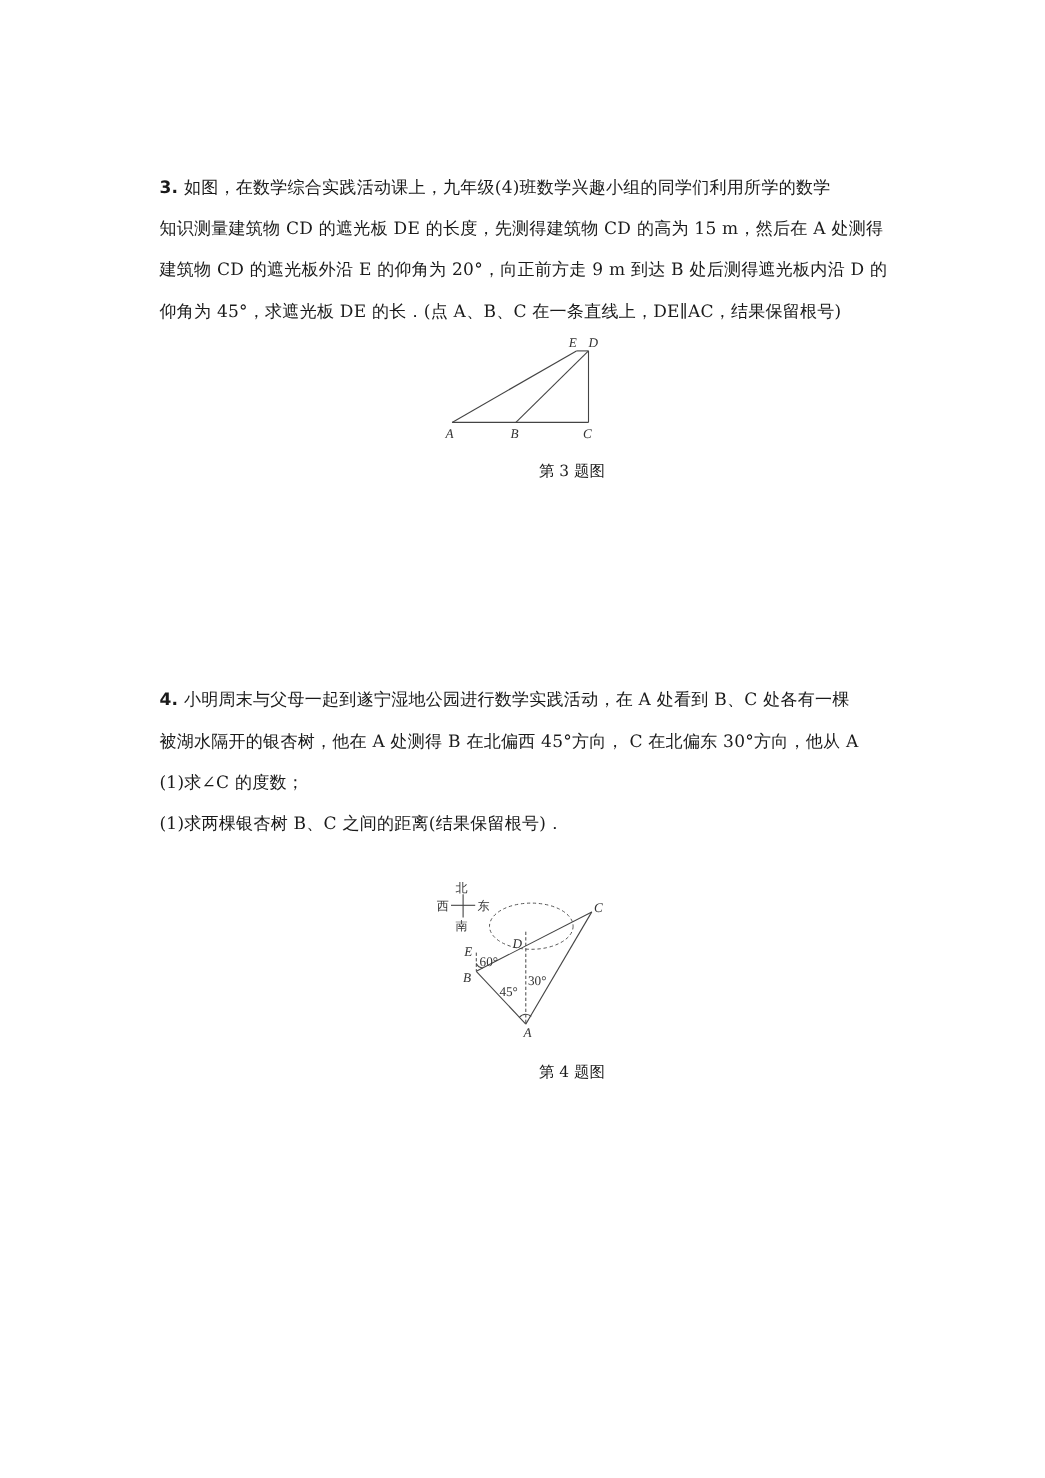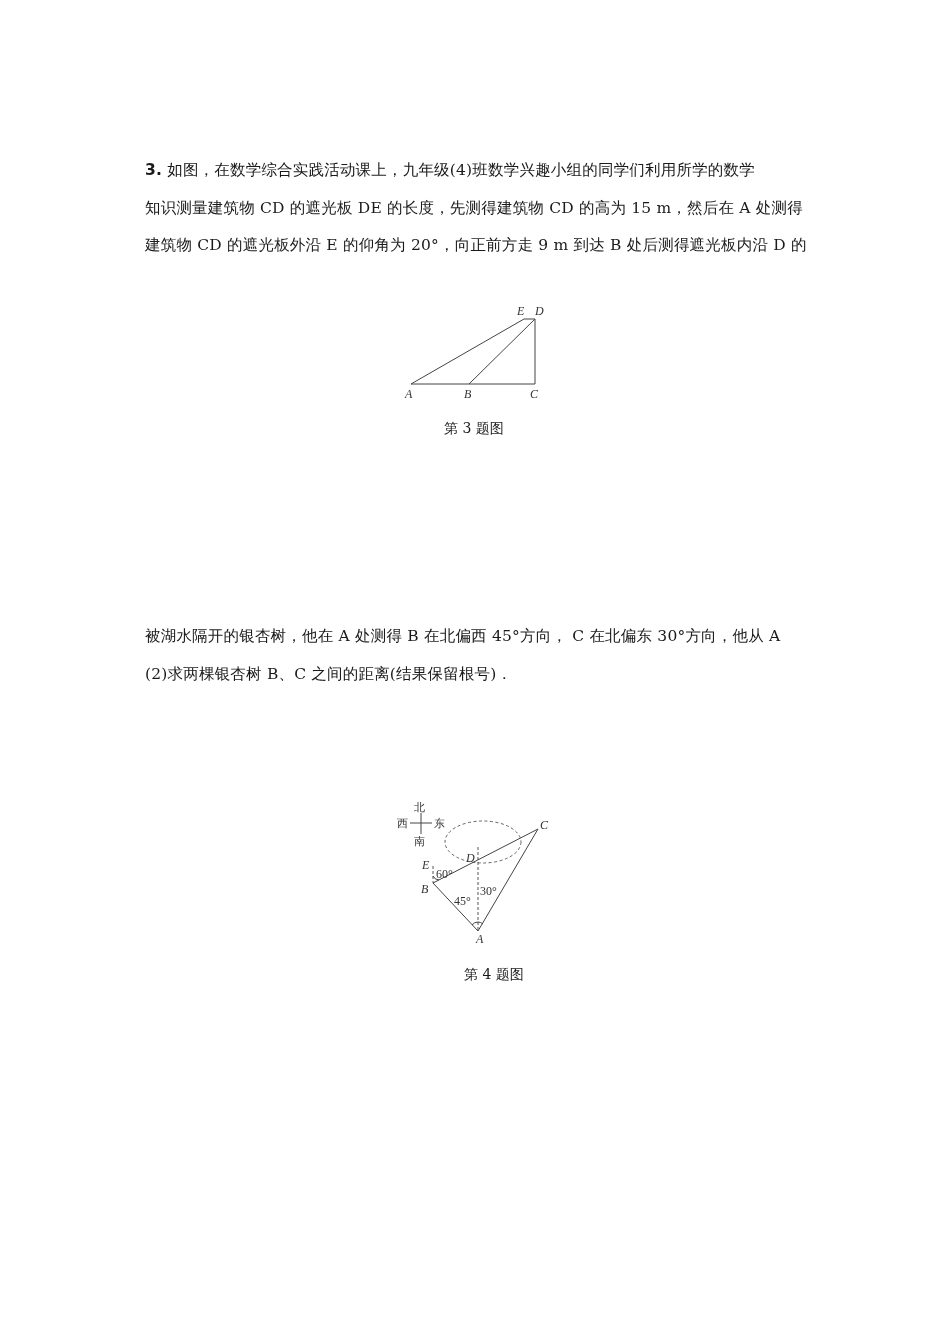--- a/index.html
+++ b/index.html
@@ -1,54 +1,57 @@
 <!DOCTYPE html>
 <html><head>
 <meta charset="utf-8">
 <style>
   html, body { margin: 0; padding: 0; background: #ffffff; }
   body { width: 950px; height: 1344px; position: relative; overflow: hidden;
          font-family: "DejaVu Serif", "Liberation Serif", serif; color: #1a1a1a; }
   .para { position: absolute; left: 145px; width: 664px; font-size: 15.5px; line-height: 37.5px; letter-spacing: 0.2px; }
   .para .line { display: block; white-space: nowrap; }
   .qnum { font-family: "DejaVu Sans", "Liberation Sans", sans-serif; font-weight: bold; }
-  .caption { position: absolute; font-size: 14px; }
+  .caption { position: absolute; font-size: 14px; margin-left: 46px; }
   svg { position: absolute; left: 0; top: 0; }
   svg text { font-family: "Liberation Serif", "DejaVu Serif", serif; font-style: italic; font-size: 12px; fill: #333; }
   svg text.cn { font-style: normal; font-family: "DejaVu Sans", sans-serif; font-size: 11px; }
   svg text.deg { font-style: normal; font-size: 12px; }
 </style>
 </head>
 <body>
 
 <div class="para" style="top:152px;">
   <span class="line"><span class="qnum">3.</span><span> 如图，在数学综合实践活动课上，九年级(4)班数学兴趣小组的同学们利用所学的数学</span></span>
   <span class="line">知识测量建筑物 CD 的遮光板 DE 的长度，先测得建筑物 CD 的高为 15 m，然后在 A 处测得</span>
   <span class="line">建筑物 CD 的遮光板外沿 E 的仰角为 20°，向正前方走 9 m 到达 B 处后测得遮光板内沿 D 的</span>
+  <span class="line">仰角为 45°，求遮光板 DE 的长．(点 A、B、C 在一条直线上，DE∥AC，结果保留根号)</span>
 </div>
 
 <svg width="950" height="450" viewBox="0 0 950 450">
   <g stroke="#444" stroke-width="1" fill="none">
     <line x1="411" y1="384" x2="535" y2="384"></line>
     <line x1="535" y1="384" x2="535" y2="319"></line>
     <line x1="524" y1="319" x2="535" y2="319"></line>
     <line x1="411" y1="384" x2="524" y2="319"></line>
     <line x1="469" y1="384" x2="535" y2="319"></line>
   </g>
   <text x="517" y="315">E</text>
   <text x="535" y="315">D</text>
   <text x="405" y="398">A</text>
   <text x="464" y="398">B</text>
   <text x="530" y="398">C</text>
 </svg>
 <div class="caption" style="left:444px; top:420px;">第 3 题图</div>
 
 <div class="para" style="top:618px;">
+  <span class="line"><span class="qnum">4.</span><span> 小明周末与父母一起到遂宁湿地公园进行数学实践活动，在 A 处看到 B、C 处各有一棵</span></span>
   <span class="line">被湖水隔开的银杏树，他在 A 处测得 B 在北偏西 45°方向，  C 在北偏东 30°方向，他从 A</span>
-  <span class="line">(2)求两棵银杏树 B、C 之间的距离(结果保留根号)．</span>
+  <span class="line">(1)求∠C 的度数；</span>
+  <span class="line">(1)求两棵银杏树 B、C 之间的距离(结果保留根号)．</span>
 </div>
 
 <svg width="950" height="1000" viewBox="0 0 950 1000">
 
   <g>
     <line x1="410" y1="823" x2="432" y2="823" stroke="#444" stroke-width="1"></line>
     <line x1="421" y1="813" x2="421" y2="834" stroke="#444" stroke-width="1"></line>
     <text class="cn" x="414" y="811">北</text>
     <text class="cn" x="397" y="827">西</text>
     <text class="cn" x="434" y="827">东</text>
@@ -71,13 +74,13 @@
 
   <text x="540" y="829">C</text>
   <text x="466" y="862">D</text>
   <text x="422" y="869">E</text>
   <text x="421" y="893">B</text>
   <text x="476" y="943">A</text>
   <text class="deg" x="436" y="878">60°</text>
   <text class="deg" x="454" y="905">45°</text>
   <text class="deg" x="480" y="895">30°</text>
 </svg>
-<div class="caption" style="left:464px; top:966px;">第 4 题图</div>
+<div class="caption" style="left:444px; top:966px;">第 4 题图</div>
 
 </body></html>

